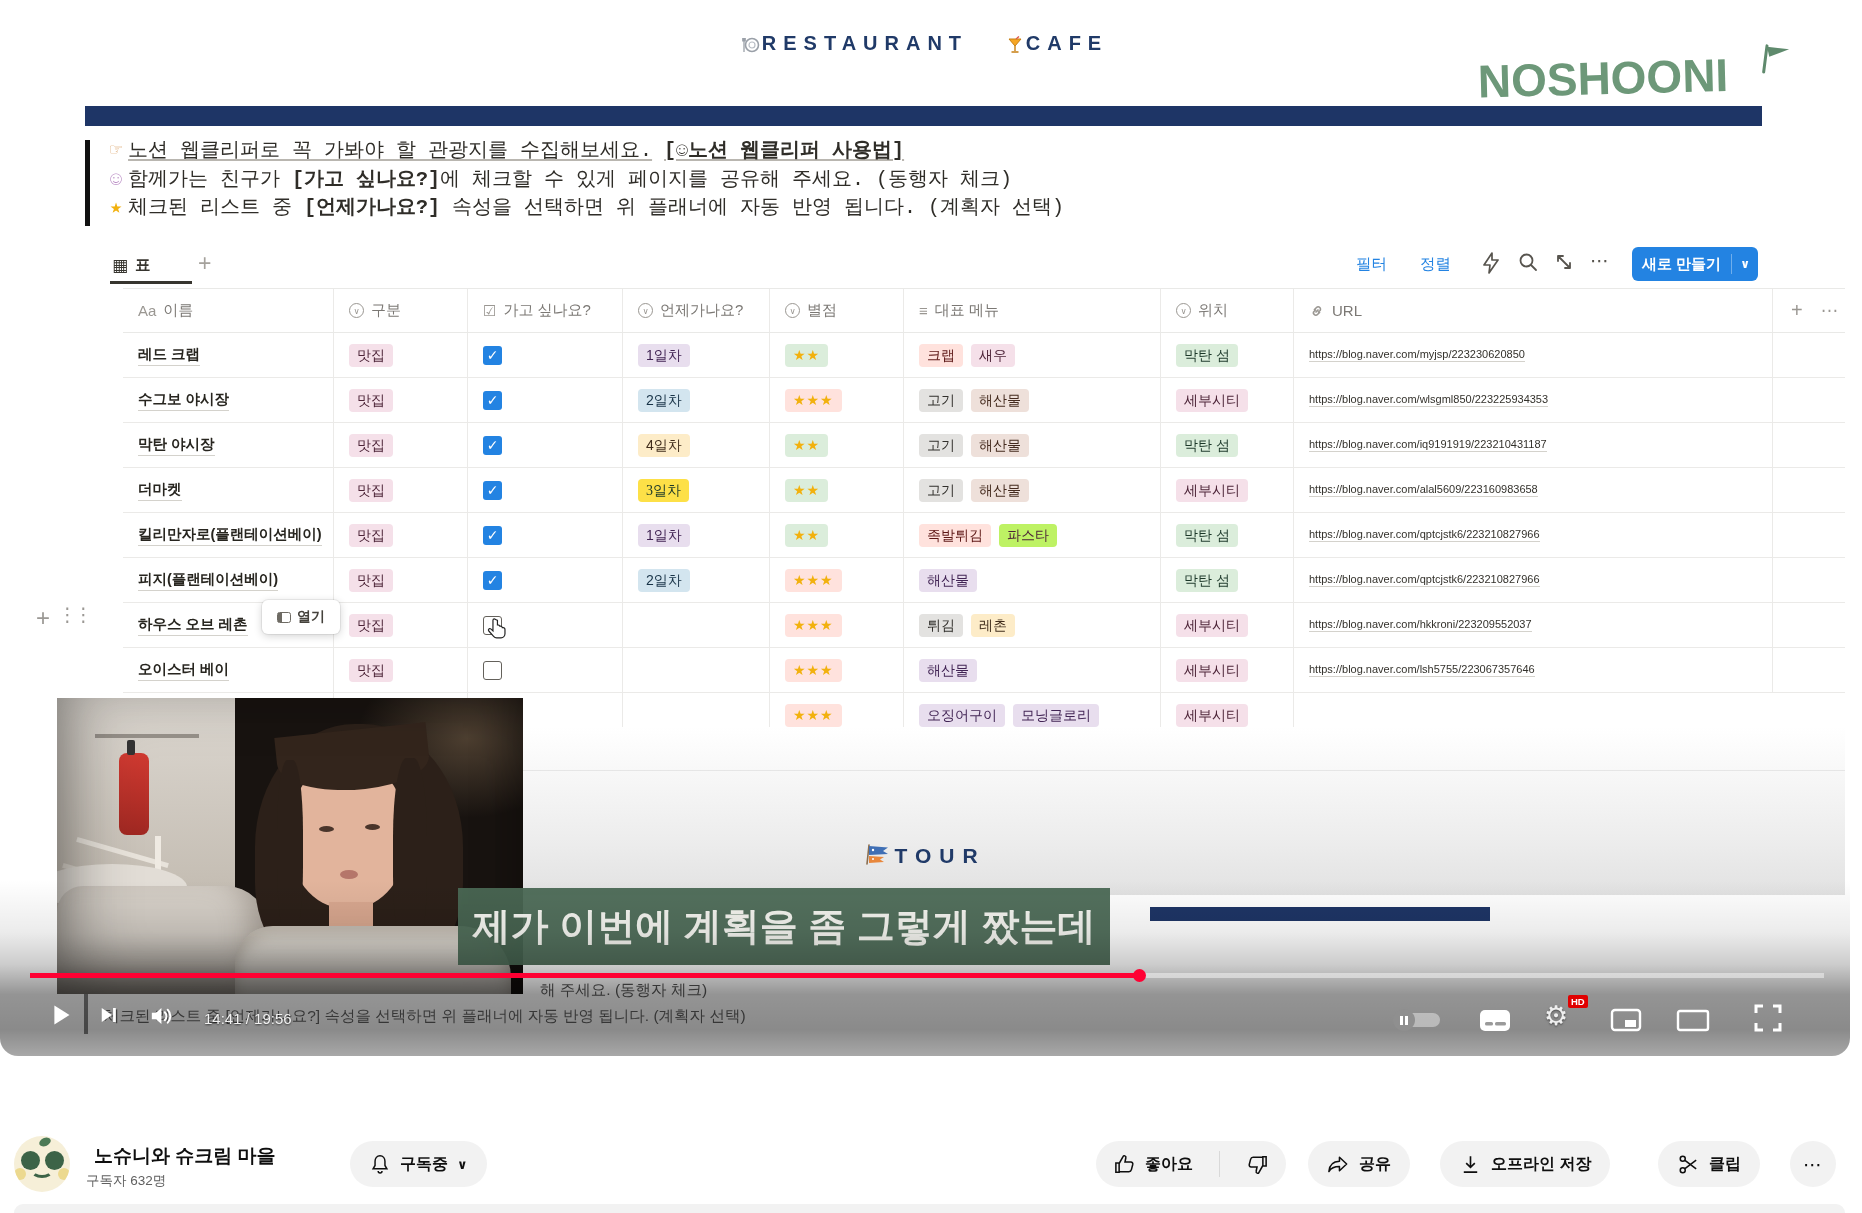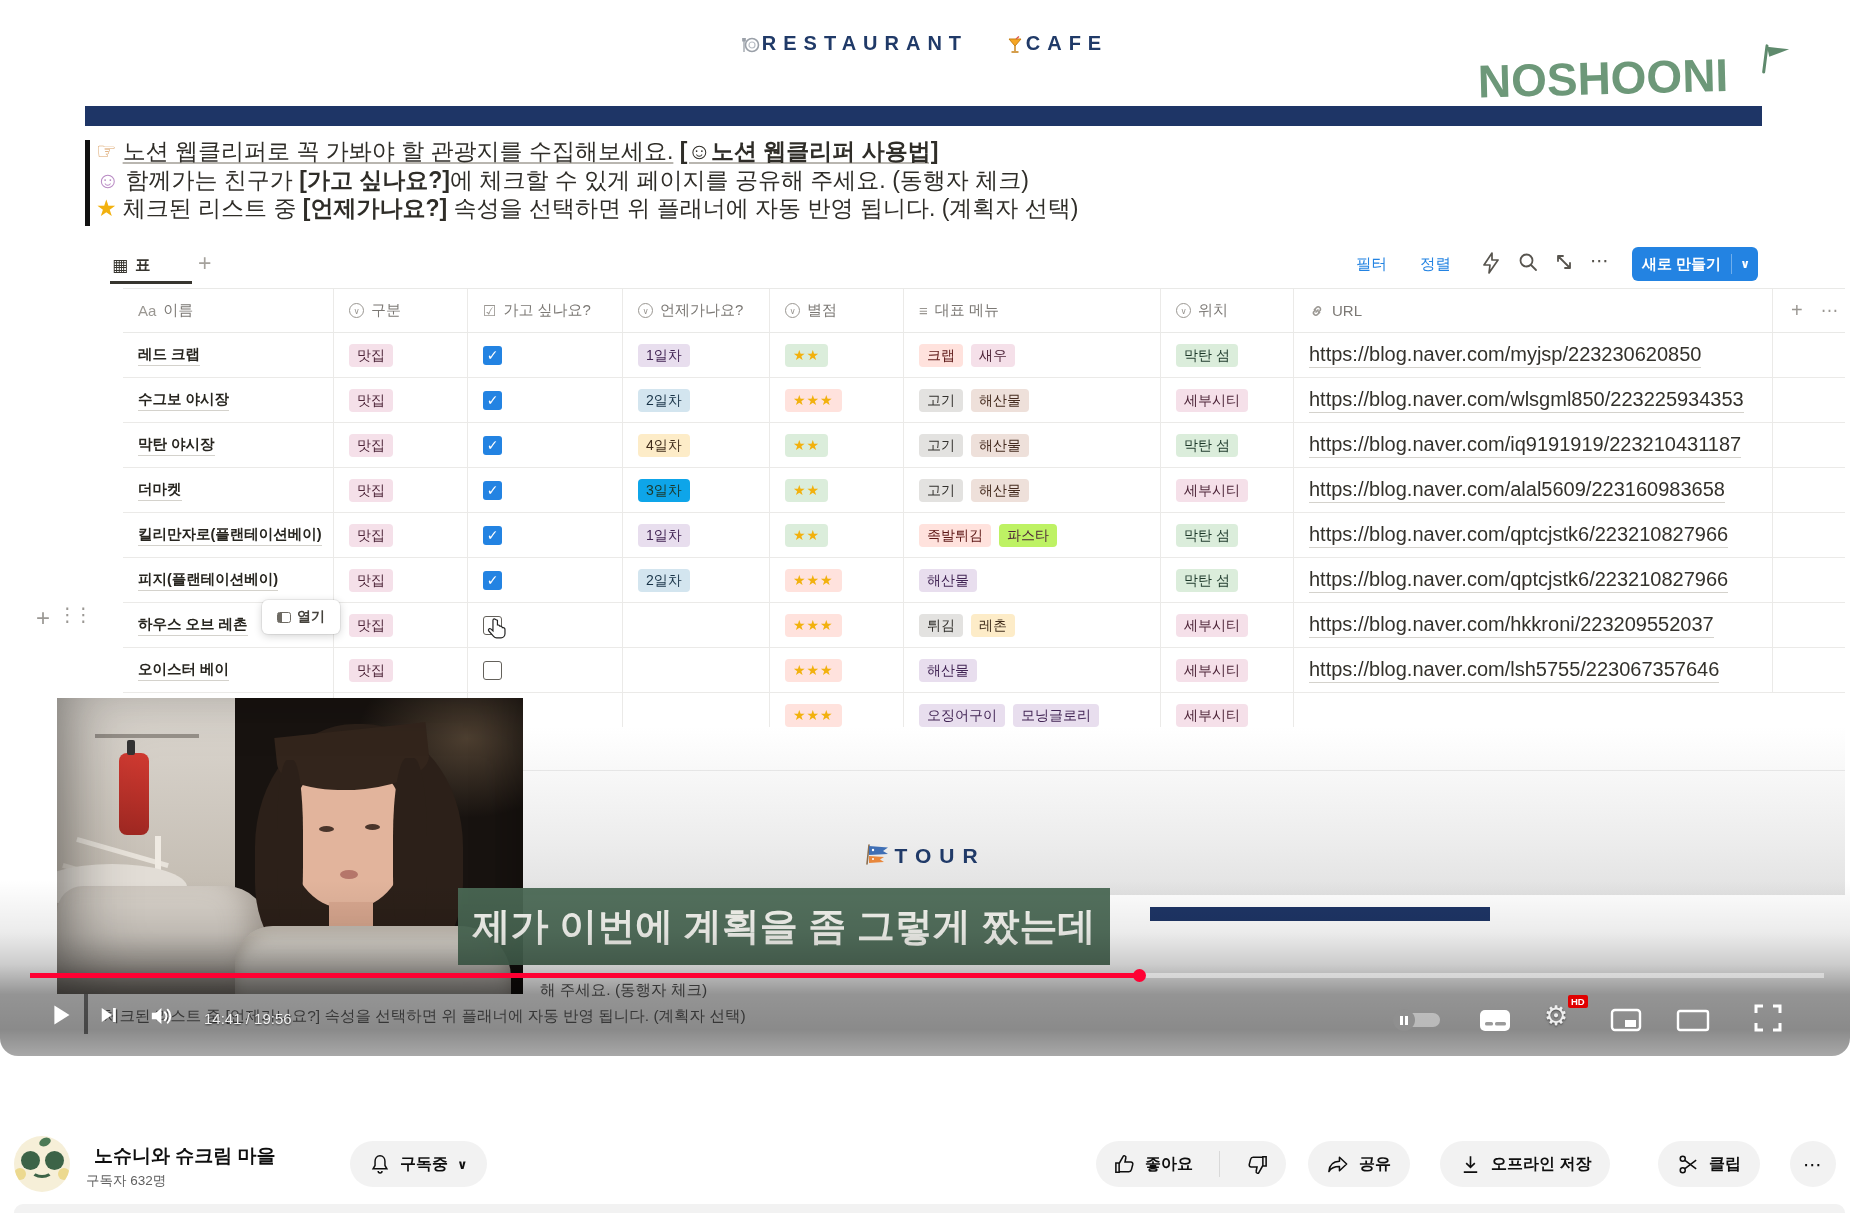--- a/index.html
+++ b/index.html
@@ -15,22 +15,22 @@
   .n-title{position:absolute;left:0;top:32px;width:1850px;text-align:center;
            font-size:20px;font-weight:bold;color:#203a68;letter-spacing:7px;}
   .n-title svg{vertical-align:-4px;margin-right:2px;}
   .navy-bar{position:absolute;left:85px;top:106px;width:1677px;height:20px;background:#1e3566;}
   .logo{position:absolute;left:1478px;top:50px;width:340px;height:72px;
         font-size:46px;font-weight:bold;color:#6d9879;letter-spacing:0px;
         text-shadow:0 0 2px #fff, 1px 1px 0 #fff;transform:rotate(-1.5deg);}
   .logo .flag{position:absolute;right:26px;top:-16px;}
 
   .callout-border{position:absolute;left:85px;top:140px;width:5px;height:86px;background:#111;}
-  .callout{position:absolute;left:96px;top:137px;width:1100px;font-size:23px;
-           line-height:28.5px;color:#2f2d28;}
+  .callout{position:absolute;left:110px;top:137px;width:1100px;font-size:20px;
+           line-height:28.5px;color:#2f2d28;font-family:Liberation Mono, monospace;}
   .callout .ico{margin-right:6px;}
   .callout .lnk{text-decoration:underline;text-decoration-color:#b9b6b0;text-underline-offset:3px;}
   .callout b{font-weight:bold;}
   .ico-point{color:#d9a066;}
   .ico-person{color:#b98bc4;}
   .ico-star{color:#f2b10e;}
 
   
   .tab{position:absolute;left:112px;top:250px;height:30px;display:flex;align-items:center;
        gap:7px;font-size:15.5px;font-weight:bold;color:#37352f;}
@@ -53,21 +53,21 @@
   .t-hcell:last-child{border-right:none;justify-content:flex-start;gap:18px;padding-left:18px;}
   .h-ic{color:#9a9792;font-size:15px;display:inline-flex;align-items:center;}
   .sel-ico{width:15px;height:15px;border:1.3px solid #9a9792;border-radius:50%;
            display:inline-flex;align-items:center;justify-content:center;font-size:8.5px;box-sizing:border-box;}
   .t-row{display:flex;height:44px;border-bottom:1px solid #ebeae8;background:#fff;}
   .t-cell{display:flex;align-items:center;gap:8px;padding-left:15px;box-sizing:border-box;
           border-right:1px solid #ebeae8;overflow:hidden;white-space:nowrap;}
   .t-cell:last-child{border-right:none;}
   .name-link{font-size:14.5px;font-weight:bold;color:#27251f;border-bottom:1px solid #d4d2cc;
              padding-bottom:1px;white-space:nowrap;}
-  .url-text{font-size:20px;color:#33312b;border-bottom:1px solid #d4d2cc;padding-bottom:1px;text-align:center;}
+  .url-text{font-size:11px;color:#33312b;border-bottom:1px solid #d4d2cc;padding-bottom:1px;text-align:center;}
   .tag{font-size:14px;line-height:21px;padding:1px 8px;border-radius:4px;white-space:nowrap;}
   .stars{letter-spacing:1px;color:#f2b10e;font-size:14px;}
   .cb{width:19px;height:19px;border-radius:3px;box-sizing:border-box;flex:none;}
   .cb-on{background:#2383e2;color:#fff;font-size:14px;font-weight:bold;display:flex;
          align-items:center;justify-content:center;}
   .cb-off{border:1.8px solid #64615b;background:#fff;}
 
   .hover-plus{position:absolute;left:36px;top:604px;font-size:24px;color:#9b9894;}
   .hover-handle{position:absolute;left:58px;top:603px;font-size:19px;color:#9b9894;letter-spacing:-3px;}
   .open-btn{position:absolute;left:262px;top:600px;width:78px;height:34px;background:#fff;border-radius:6px;
@@ -387,21 +387,21 @@
           <div class="t-cell" style="width: 211px;">
             <div class="name-link">더마켓</div>
           </div>
           <div class="t-cell" style="width: 134px;">
             <div class="tag" style="background: rgb(245, 224, 233); color: rgb(76, 35, 55);">맛집</div>
           </div>
           <div class="t-cell" style="width: 155px;">
             <div class="cb cb-on" style="background: rgb(35, 131, 226);">✓</div>
           </div>
           <div class="t-cell" style="width: 147px;">
-            <div class="tag" style="background: #0ea5e9; color: rgb(28, 56, 41);">3일차</div>
+            <div class="tag" style="background: #fde047; color: rgb(28, 56, 41); font-family: Liberation Serif, serif;">3일차</div>
           </div>
           <div class="t-cell" style="width: 134px;">
             <div class="tag stars" style="background: rgb(219, 237, 219); color: rgb(242, 177, 14);">★★</div>
           </div>
           <div class="t-cell" style="width: 257px;">
             <div class="tag" style="background: rgb(227, 226, 224); color: rgb(50, 48, 44);">고기</div>
             <div class="tag" style="background: rgb(238, 224, 218); color: rgb(68, 42, 30);">해산물</div>
           </div>
           <div class="t-cell" style="width: 133px;">
             <div class="tag" style="background: rgb(245, 224, 233); color: rgb(76, 35, 55);">세부시티</div>

